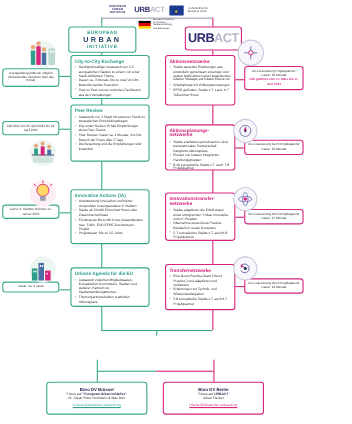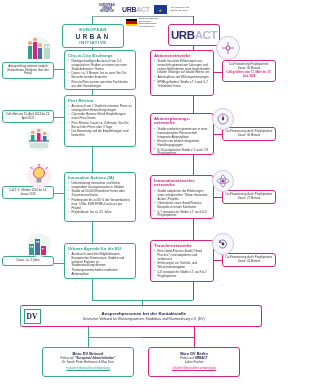--- a/index.html
+++ b/index.html
@@ -314,27 +314,20 @@
     </svg>
   </div>
   <div class="badge" style="left:212px; top:233px; width:22px; height:22px;">
     <svg width="14" height="14" viewBox="0 0 14 14">
       <path d="M3 5 A4 4 0 1 1 3 9" fill="none" stroke="#6a6ab0" stroke-width=".9"></path>
       <path d="M3 3 L3 6 L6 6 Z" fill="#d6247e"></path>
       <circle cx="7" cy="7" r="1.4" fill="#2d2d6e"></circle>
     </svg>
   </div>
 
-  <div id="contact-bar">
-    <div id="dv-logo">DV</div>
-    <div id="contact-text">
-      <div class="t1">Ansprechpersonen bei der Kontaktstelle</div>
-      <div class="t2">Deutscher Verband für Wohnungswesen, Städtebau und Raumordnung e.V. (DV)</div>
-    </div>
-  </div>
 
   <div class="ln" style="left:88px; top:327px; width:1px; height:10px;"></div>
   <div class="ln pink" style="left:194px; top:327px; width:1px; height:10px;"></div>
   <div class="ln" style="left:88px; top:337px; width:54px; height:1px;"></div>
   <div class="ln pink" style="left:142px; top:337px; width:52px; height:1px;"></div>
   <div class="ln" style="left:88px; top:337px; width:1px; height:10px;"></div>
   <div class="ln pink" style="left:194px; top:337px; width:1px; height:10px;"></div>
 
   <div class="cbox teal">
     <div class="ct">Büro DV Brüssel</div>

